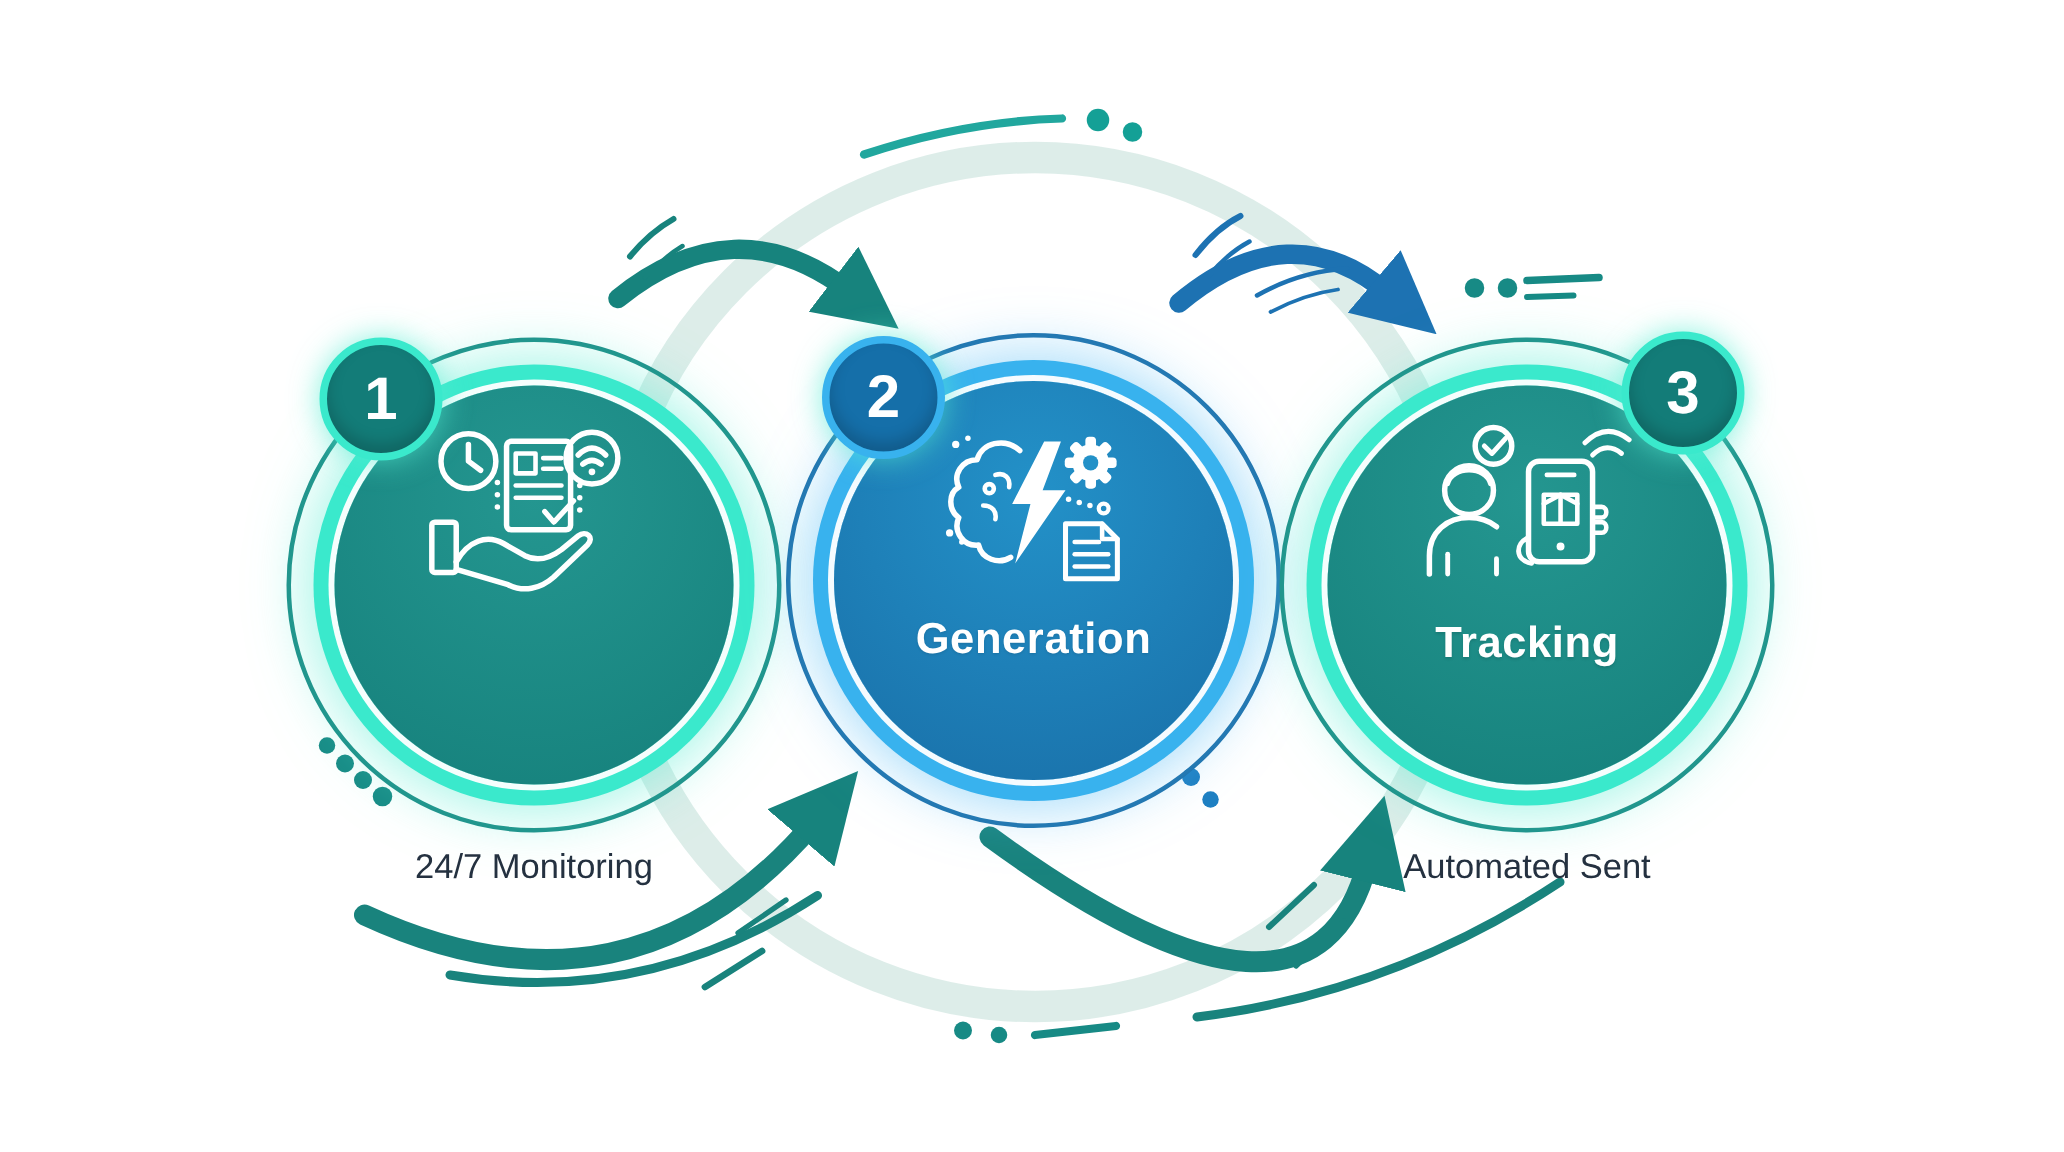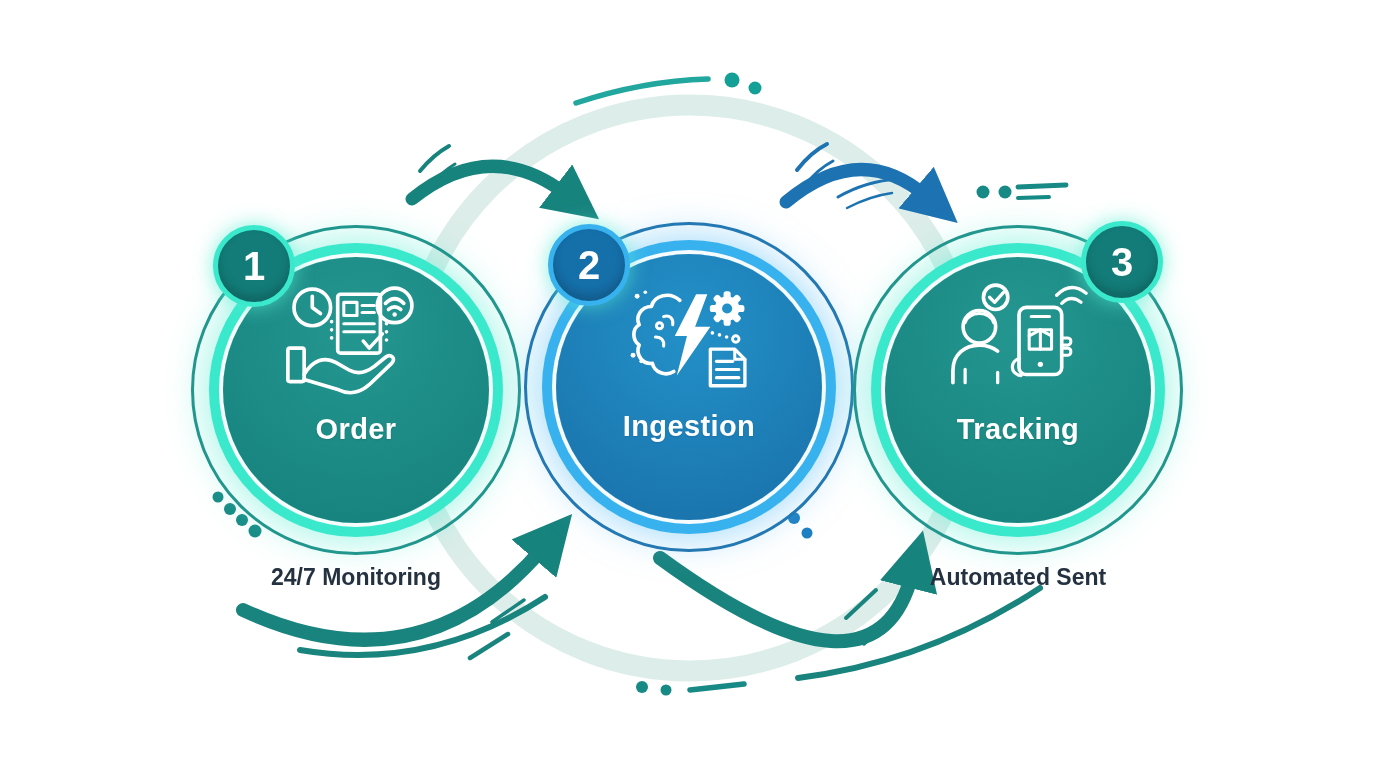--- a/index.html
+++ b/index.html
@@ -52,21 +52,21 @@
     position:absolute;left:0;right:0;top:188px;
     text-align:center;color:#ffffff;font-weight:700;
     font-size:29px;line-height:1.13;letter-spacing:.4px;
     text-shadow:0 1px 2px rgba(0,0,0,.12);
   }
   .step-title span{display:block;}
 
   
   .caption{
     position:absolute;width:330px;text-align:center;
-    color:#243140;font-size:23px;line-height:1.18;font-weight:700;
+    color:#243140;font-size:23px;line-height:1.18;font-weight:400;
   }
   .caption.c1{left:191px;top:564px;}
   .caption.c2{left:524px;top:564px;}
   .caption.c3{left:853px;top:564px;}
   .caption.c2 span{display:inline-block;max-width:245px;}
 </style>
 </head>
 <body>
 
 <div id="canvas">
@@ -161,21 +161,20 @@
             <circle cx="51" cy="56" r="1.8"></circle>
           <circle cx="105" cy="42" r="1.8"></circle>
             <circle cx="105" cy="50" r="1.8"></circle>
             <circle cx="105" cy="58" r="1.8"></circle>
         </g>
         <rect x="8" y="66" width="16" height="33" rx="2"></rect>
         <path d="M24,92 c8,-14 20,-18 31,-12 l14,8 c8,4 16,2 24,-4 l11,-9 c5,-4 11,1 6,6 l-22,21 c-9,8 -20,10 -30,5 l-34,-10"></path>
       </svg>
     </div>
     <div class="step-title">
-      <span>Order</span>
     </div>
   </div>
 
   <div class="step s2" style="--fill-top: #2391c8; --fill-bottom: #196fa8; --ring: #38b2ee; --outer-ring: #1c6fa9; --badge-fill: #156fa9;">
     <div class="outer-ring"></div>
     <div class="fill"></div>
     <div class="badge">
       <span>2</span>
     </div>
     <div class="icon-wrap">
@@ -206,21 +205,21 @@
         </g>
         <circle cx="121" cy="60" r="3.2" stroke-width="2.8"></circle>
         <path d="M96,70 h24 l10,10 v26 h-34 z" stroke-width="3.3"></path>
         <path d="M120,70 v10 h10" stroke-width="3"></path>
         <path d="M102,82 h16" stroke-width="3"></path>
         <path d="M102,90 h22" stroke-width="3"></path>
         <path d="M102,98 h22" stroke-width="3"></path>
       </svg>
     </div>
     <div class="step-title">
-      <span>Ingestion</span>
+      <span>Generation</span>
     </div>
   </div>
 
   <div class="step s3" style="--fill-top: #249690; --fill-bottom: #15807b; --ring: #3ae9cc; --outer-ring: #1a8a84; --badge-fill: #137c78;">
     <div class="outer-ring"></div>
     <div class="fill"></div>
     <div class="badge">
       <span>3</span>
     </div>
     <div class="icon-wrap">

